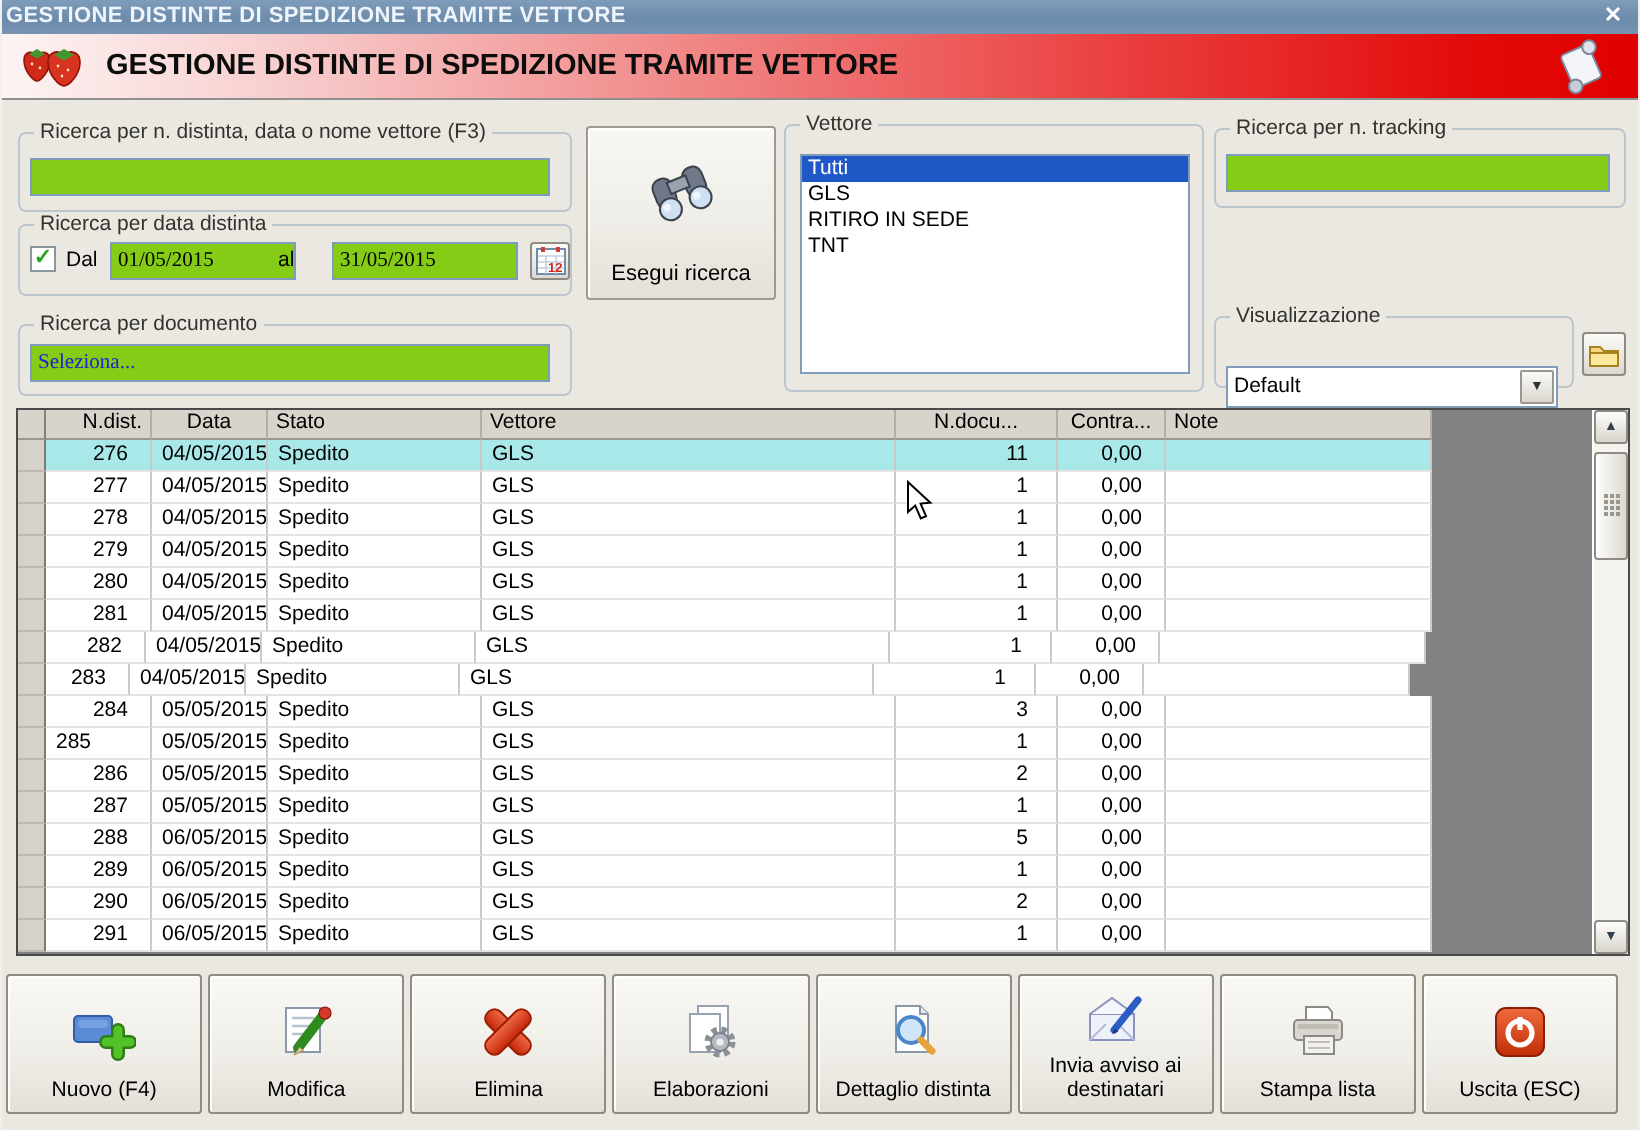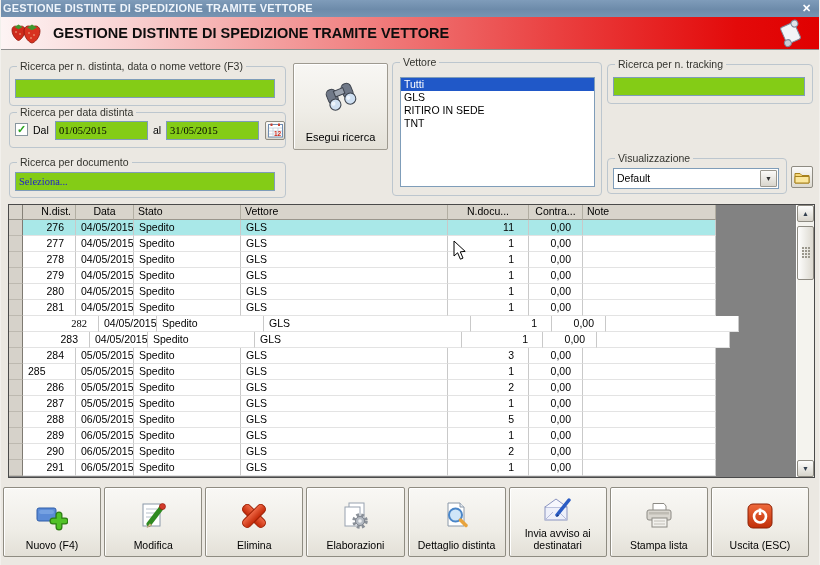--- a/index.html
+++ b/index.html
@@ -44,21 +44,21 @@
     border:1px solid #9e9a90;border-radius:2px;box-sizing:border-box;box-shadow:inset 1px 1px 0 #fff;
     display:flex;flex-direction:column;align-items:center;justify-content:flex-end;padding-bottom:6px;}
   #btn-esegui .ticon{flex:1;display:flex;align-items:center;justify-content:center;}
   #btn-esegui .tlabel{font-size:11px;color:#000;}
   
   .listbox{position:absolute;left:7px;top:14px;width:195px;height:110px;background:#fff;
     border:1px solid #7F9DB9;box-sizing:border-box;overflow:hidden;}
   .lbitem{font-size:10.5px;line-height:13px;padding-left:3px;color:#000;white-space:nowrap;}
   .lbitem.sel{background:#2058c8;color:#fff;}
   
-  .combo{position:absolute;left:5px;top:9px;width:166px;height:21px;background:#fff;border:1px solid #7F9DB9;
+  .combo{position:absolute;left:5px;top:24px;width:166px;height:21px;background:#fff;border:1px solid #7F9DB9;
     box-sizing:border-box;}
   .combo .ctext{position:absolute;left:3px;top:3px;font-size:10.5px;color:#000;}
   .combo .cbtn{position:absolute;right:1px;top:1px;width:17px;height:17px;
     background:linear-gradient(180deg,#fbfaf8,#d9d6cd);border:1px solid #9a978e;border-radius:1px;
     box-sizing:border-box;text-align:center;font-size:7px;line-height:15px;color:#333;}
   #btn-folder{position:absolute;left:790px;top:166px;width:22px;height:22px;
     background:linear-gradient(180deg,#fbfaf8,#dcd9d0);border:1px solid #8e8b82;border-radius:2px;
     box-sizing:border-box;display:flex;align-items:center;justify-content:center;}
   
   #grid{position:absolute;left:7px;top:204px;width:807px;height:274px;border:1px solid #4a4a4a;
@@ -138,21 +138,21 @@
   </div>
 
   <div class="group" id="g-date">
     <span class="glabel">Ricerca per data distinta</span>
     <div class="daterow">
       <span class="cbx">
         <span>✓</span>
       </span>
       <span class="dlab" style="left:23px;">Dal</span>
       <input class="tinput" style="left: 45px; top: 1px; width: 93px; height: 19px;" value="01/05/2015">
-      <span class="dlab" style="left:143px;">al</span>
+      <span class="dlab" style="left:129px;">al</span>
       <input class="tinput" style="left: 156px; top: 1px; width: 93px; height: 19px;" value="31/05/2015">
       <span class="calbtn">
         <svg width="15" height="15" viewBox="0 0 15 15">
           <rect x="0.5" y="1.5" width="14" height="12.5" fill="#fff" stroke="#6f8cb0"></rect>
           <rect x="2.5" y="0.5" width="2" height="2.5" fill="#c94030"></rect>
           <rect x="10" y="0.5" width="2" height="2.5" fill="#c94030"></rect>
           <path d="M1 5 H14 M1 8 H14 M1 11 H14 M5 5 V14 M10 5 V14" stroke="#c3cfdd" stroke-width="0.8"></path>
           <text x="6" y="13" font-size="6.5" font-weight="bold" fill="#d02818" font-family="Liberation Sans,sans-serif">12</text>
         </svg>
       </span>
@@ -279,31 +279,31 @@
           <div class="gcell" style="width: 53px; text-align: right; padding-right: 11px;">281</div>
           <div class="gcell" style="width: 58px; text-align: center;">04/05/2015</div>
           <div class="gcell" style="width: 107px; text-align: left;">Spedito</div>
           <div class="gcell" style="width: 207px; text-align: left;">GLS</div>
           <div class="gcell" style="width: 81px; text-align: right; padding-right: 14px;">1</div>
           <div class="gcell" style="width: 54px; text-align: right; padding-right: 11px;">0,00</div>
           <div class="gcell" style="width: 133px; text-align: left;"></div>
         </div>
         <div class="grow">
           <div class="selcell"></div>
-          <div class="gcell" style="width: 76px; text-align: right; padding-right: 11px; font-family: Liberation Serif, serif;">282</div>
-          <div class="gcell" style="width: 58px; text-align: center;">04/05/2015</div>
-          <div class="gcell" style="width: 107px; text-align: left;">Spedito</div>
-          <div class="gcell" style="width: 207px; text-align: left;">GLS</div>
-          <div class="gcell" style="width: 81px; text-align: right; padding-right: 14px;">1</div>
-          <div class="gcell" style="width: 54px; text-align: right; padding-right: 11px;">0,00</div>
-          <div class="gcell" style="width: 133px; text-align: left;"></div>
-        </div>
-        <div class="grow">
-          <div class="selcell"></div>
-          <div class="gcell" style="width: 67px; text-align: right; padding-right: 11px;">283</div>
+          <div class="gcell" style="width: 50px; text-align: right; padding-right: 11px;">282</div>
+          <div class="gcell" style="width: 58px; text-align: center;">04/05/2015</div>
+          <div class="gcell" style="width: 107px; text-align: left;">Spedito</div>
+          <div class="gcell" style="width: 207px; text-align: left;">GLS</div>
+          <div class="gcell" style="width: 81px; text-align: right; padding-right: 14px;">1</div>
+          <div class="gcell" style="width: 54px; text-align: right; padding-right: 11px;">0,00</div>
+          <div class="gcell" style="width: 133px; text-align: left;"></div>
+        </div>
+        <div class="grow">
+          <div class="selcell"></div>
+          <div class="gcell" style="width: 42px; text-align: right; padding-right: 11px;">283</div>
           <div class="gcell" style="width: 58px; text-align: center;">04/05/2015</div>
           <div class="gcell" style="width: 107px; text-align: left;">Spedito</div>
           <div class="gcell" style="width: 207px; text-align: left;">GLS</div>
           <div class="gcell" style="width: 81px; text-align: right; padding-right: 14px;">1</div>
           <div class="gcell" style="width: 54px; text-align: right; padding-right: 11px;">0,00</div>
           <div class="gcell" style="width: 133px; text-align: left;"></div>
         </div>
         <div class="grow">
           <div class="selcell"></div>
           <div class="gcell" style="width: 53px; text-align: right; padding-right: 11px;">284</div>

